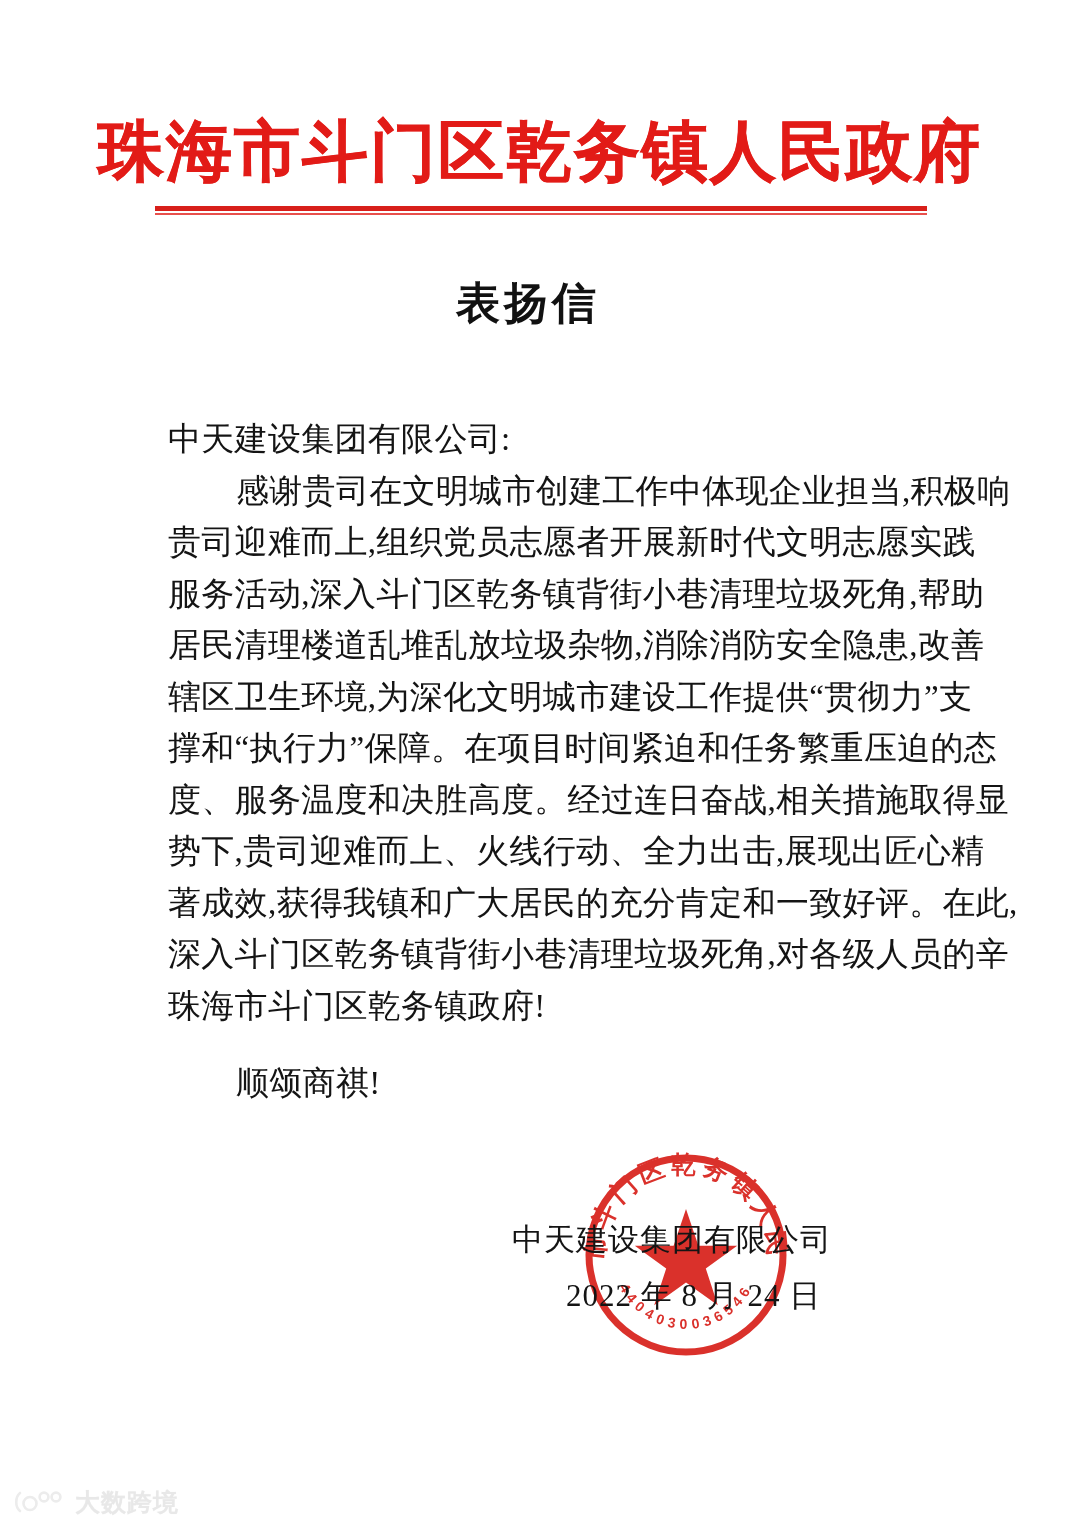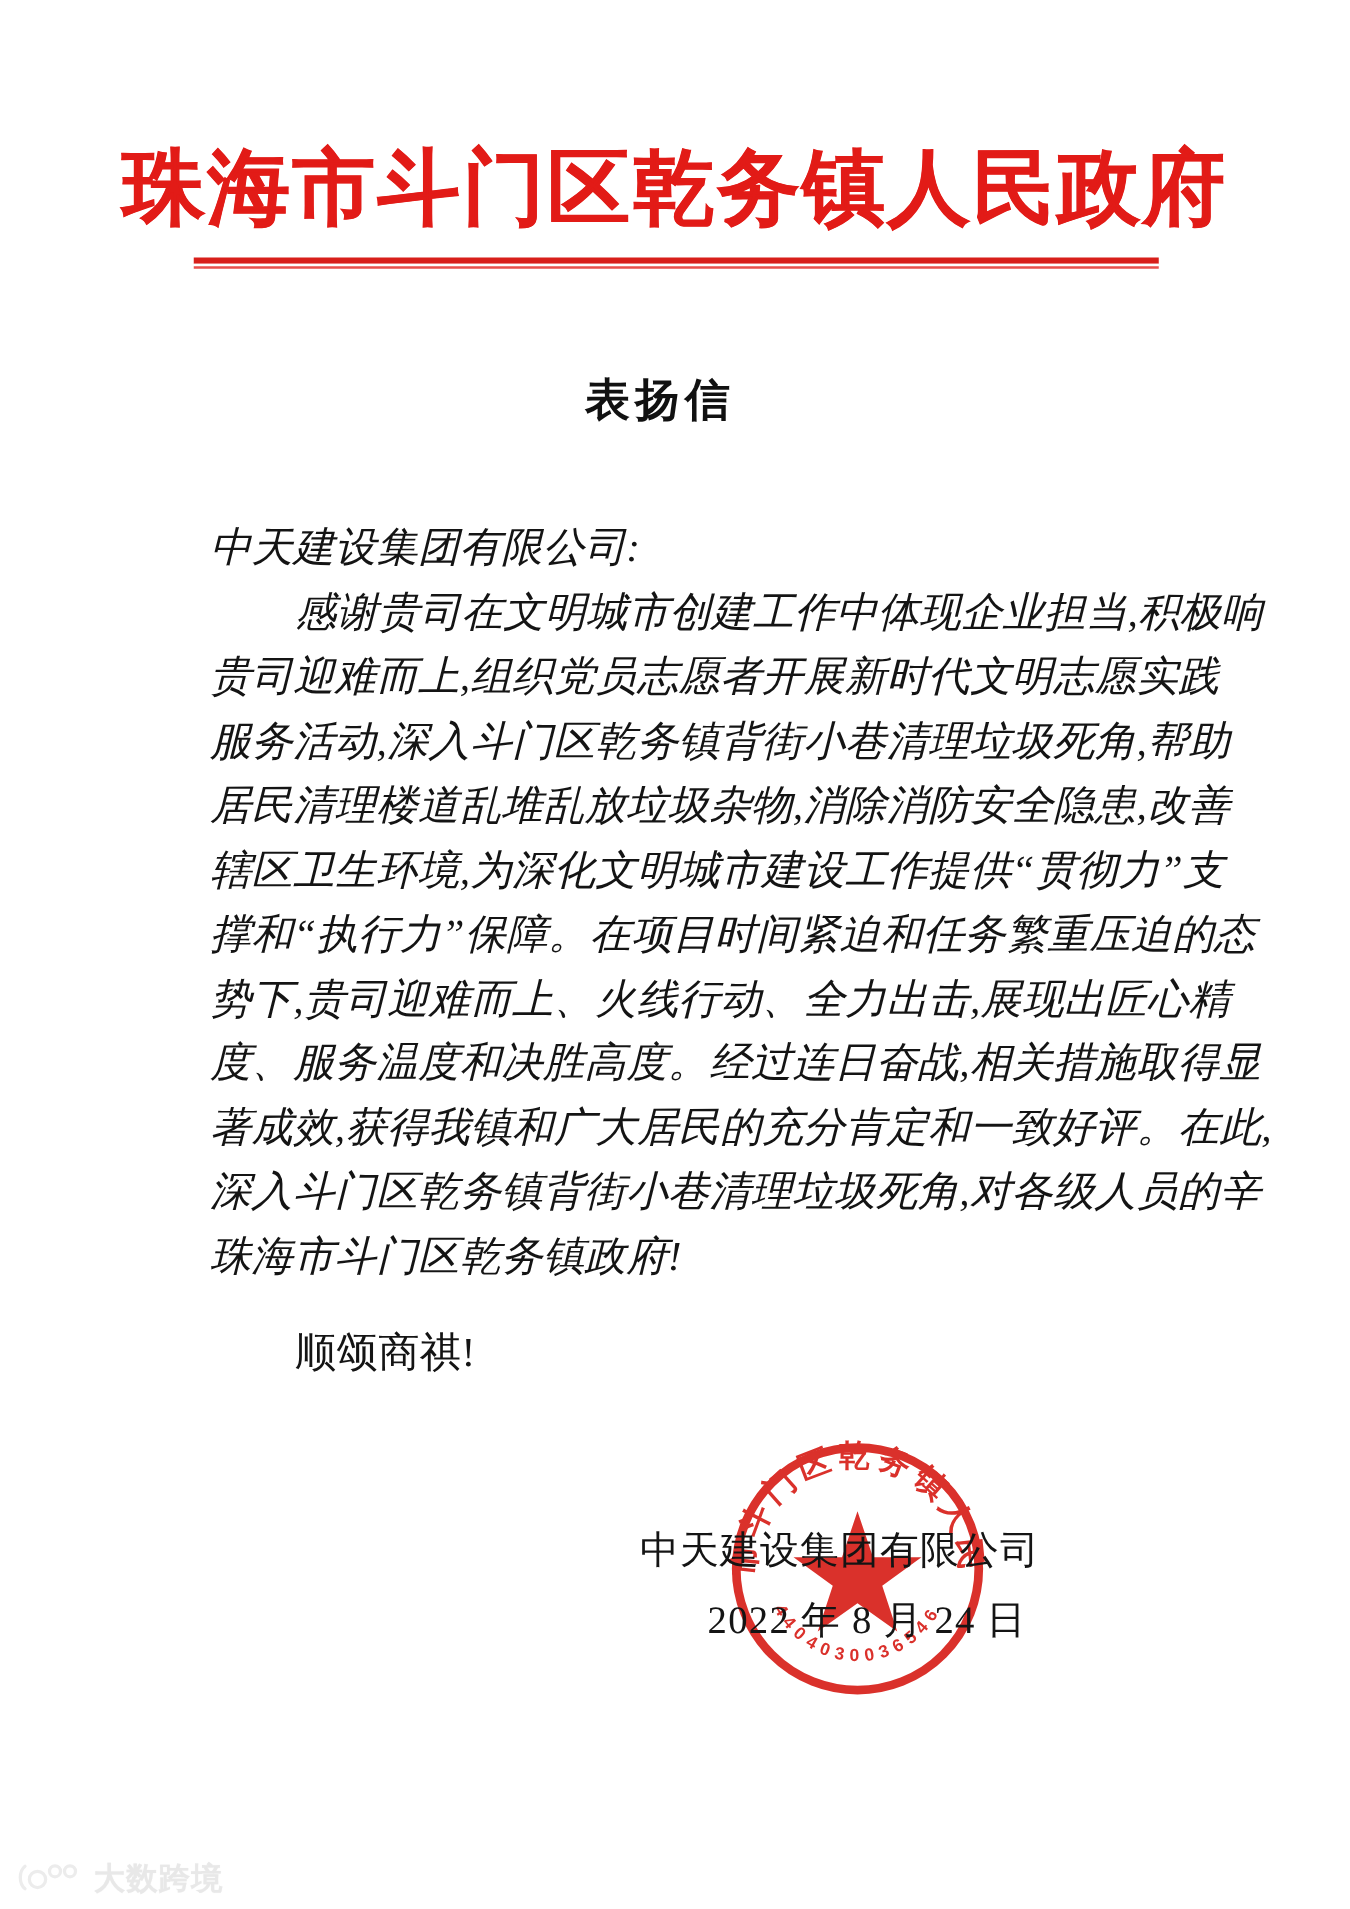--- a/index.html
+++ b/index.html
@@ -61,42 +61,40 @@
 
   
   #doc-title {
     position: absolute;
     left: 0;
     top: 276px;
     width: 1056px;
     text-align: center;
     font-family: "Liberation Serif", "DejaVu Serif", serif;
     font-weight: 700;
-    font-size: 36px;
+    font-size: 44px;
     line-height: 56px;
     letter-spacing: 4px;
     color: #111111;
-    margin-top: 16px;
   }
 
   
   #body-block {
     position: absolute;
     left: 168px;
     top: 414px;
     width: 772px;
     font-family: "Liberation Serif", "DejaVu Serif", serif;
     font-size: 33px;
     line-height: 51.5px;
     color: #141414;
     letter-spacing: 0.3px;
   }
   .body-line {
     white-space: nowrap;
-    font-style: italic;
   }
   .indent2 {
     padding-left: 68px;
   }
   #salutation {
     margin-bottom: 0;
   }
   #closing-line {
     margin-top: 26px;
     padding-left: 68px;
@@ -186,22 +184,22 @@
 
   <div id="body-block">
     <div id="salutation" class="body-line">中天建设集团有限公司:</div>
 
     <div class="body-line indent2">感谢贵司在文明城市创建工作中体现企业担当,积极响</div>
     <div class="body-line">贵司迎难而上,组织党员志愿者开展新时代文明志愿实践</div>
     <div class="body-line">服务活动,深入斗门区乾务镇背街小巷清理垃圾死角,帮助</div>
     <div class="body-line">居民清理楼道乱堆乱放垃圾杂物,消除消防安全隐患,改善</div>
     <div class="body-line">辖区卫生环境,为深化文明城市建设工作提供“贯彻力”支</div>
     <div class="body-line">撑和“执行力”保障。在项目时间紧迫和任务繁重压迫的态</div>
+    <div class="body-line">度、服务温度和决胜高度。经过连日奋战,相关措施取得显</div>
     <div class="body-line">势下,贵司迎难而上、火线行动、全力出击,展现出匠心精</div>
-    <div class="body-line">度、服务温度和决胜高度。经过连日奋战,相关措施取得显</div>
     <div class="body-line">著成效,获得我镇和广大居民的充分肯定和一致好评。在此,</div>
     <div class="body-line">深入斗门区乾务镇背街小巷清理垃圾死角,对各级人员的辛</div>
     <div class="body-line">珠海市斗门区乾务镇政府!</div>
 
     <div id="closing-line">顺颂商祺!</div>
   </div>
 
   <div id="seal">
     <svg viewBox="0 0 220 220" width="220" height="220">
       <defs>

